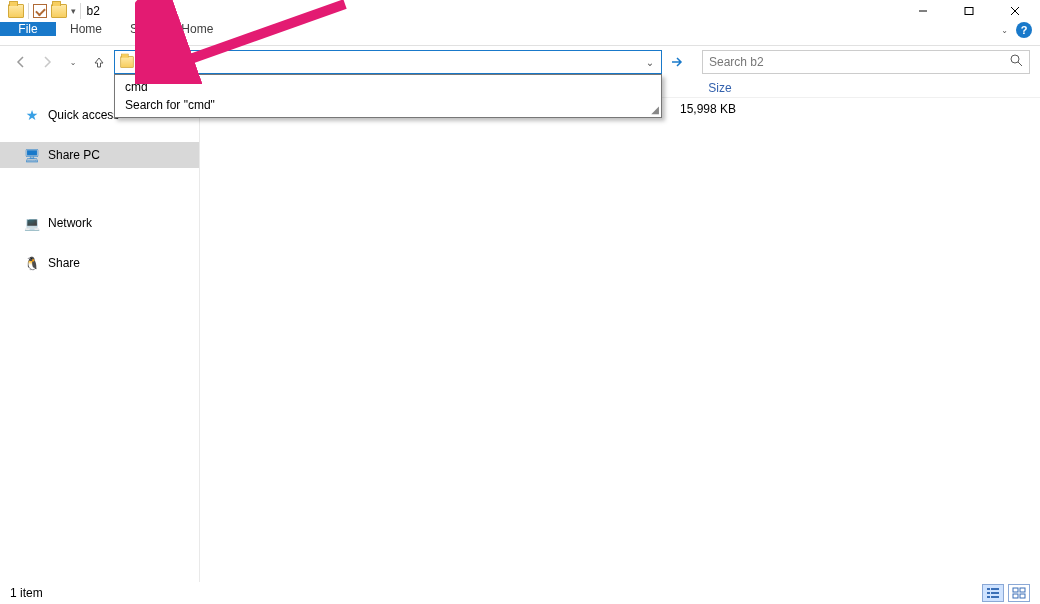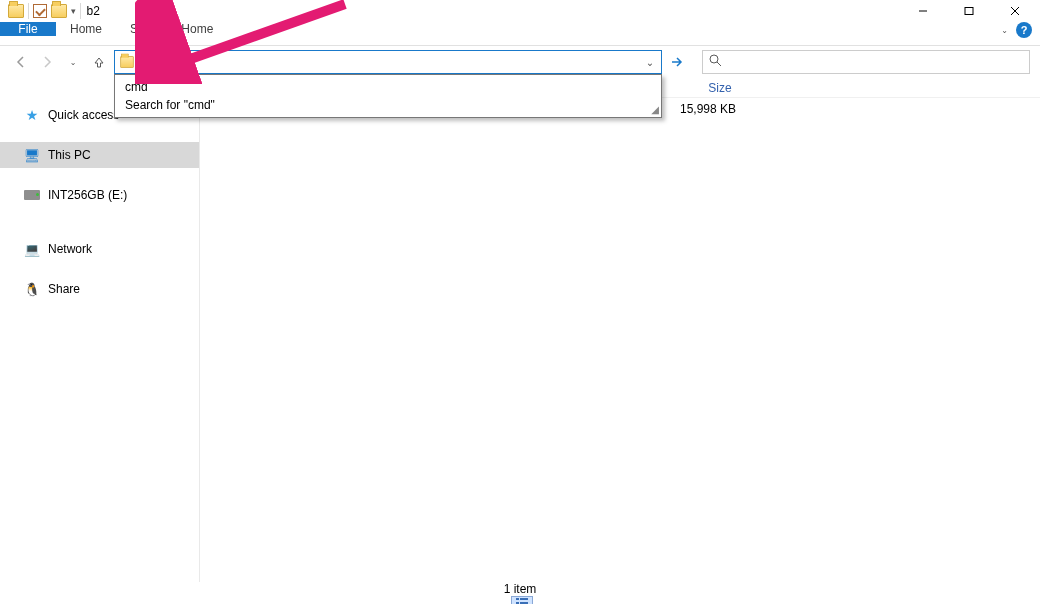--- a/index.html
+++ b/index.html
@@ -67,21 +67,21 @@
   .cols .c-date   { width:130px; }
   .cols .c-type   { width:120px; }
   .cols .c-size   { width:120px;text-align:center; }
   .row { height:22px; display:flex; align-items:center; padding-left:10px; }
   .row .c-name   { width:200px; }
   .row .c-date   { width:130px; }
   .row .c-type   { width:120px; }
   .row .c-size   { width:120px; text-align:left; padding-left:20px; }
 
   
-  .status { position:absolute; bottom:0; left:0; right:0; height:22px; border-top:0; display:flex; align-items:center; padding:0 10px;flex-direction:column; }
+  .status { position:absolute; bottom:0; left:0; right:0; height:22px; border-top:0; display:flex; align-items:center; padding:0 10px; }
   .status .spacer { flex:1; }
   .viewbtn { width:22px; height:18px; border:1px solid #8aa8d6; margin-left:4px; display:flex; align-items:center; justify-content:center; }
   .viewbtn.active { background:#cfe3ff; }
 
   
   .anno { position:absolute; left:135px; top:-6px; pointer-events:none; z-index:20; }
 
   .caret { font-size:8px; color:#555; }
 </style>
 </head>
@@ -161,45 +161,40 @@
     </div>
   </div>
 
   <div class="go-arrow">
       <svg width="14" height="14" viewBox="0 0 14 14">
         <path d="M2 7 L10 7 M7 3 L11 7 L7 11" fill="none" stroke="#1979ca" stroke-width="1.5"></path>
       </svg>
     </div>
 
   <div class="searchbox">
+    <input type="text" placeholder="Search b2" style="">
     <span class="mag"><svg width="13" height="13" viewBox="0 0 13 13">
           <circle cx="5" cy="5" r="4" fill="none" stroke="#5a5a5a"></circle>
           <line x1="8" y1="8" x2="12" y2="12" stroke="#5a5a5a"></line>
         </svg></span>
   </div>
 </div>
 
 <div class="body">
   <div class="navpane">
     <div class="item">
       <span class="ico star">★</span>
       <span>Quick access</span>
     </div>
     <div class="sep"></div>
     <div class="item selected">
       <span class="ico pc">🖥</span>
-      <span>This PC</span>
-    </div>
-    <div class="sep"></div>
-    <div class="item">
-      <span class="ico">
-          <span class="hdd"></span>
-        </span>
-      <span>INT256GB (E:)</span>
-    </div>
+      <span>Share PC</span>
+    </div>
+    <div class="sep"></div>
     <div class="sep"></div>
     <div class="sep"></div>
     <div class="item">
       <span class="ico net">💻</span>
       <span>Network</span>
     </div>
     <div class="sep"></div>
     <div class="item">
       <span class="ico tux">🐧</span>
       <span>Share</span>

